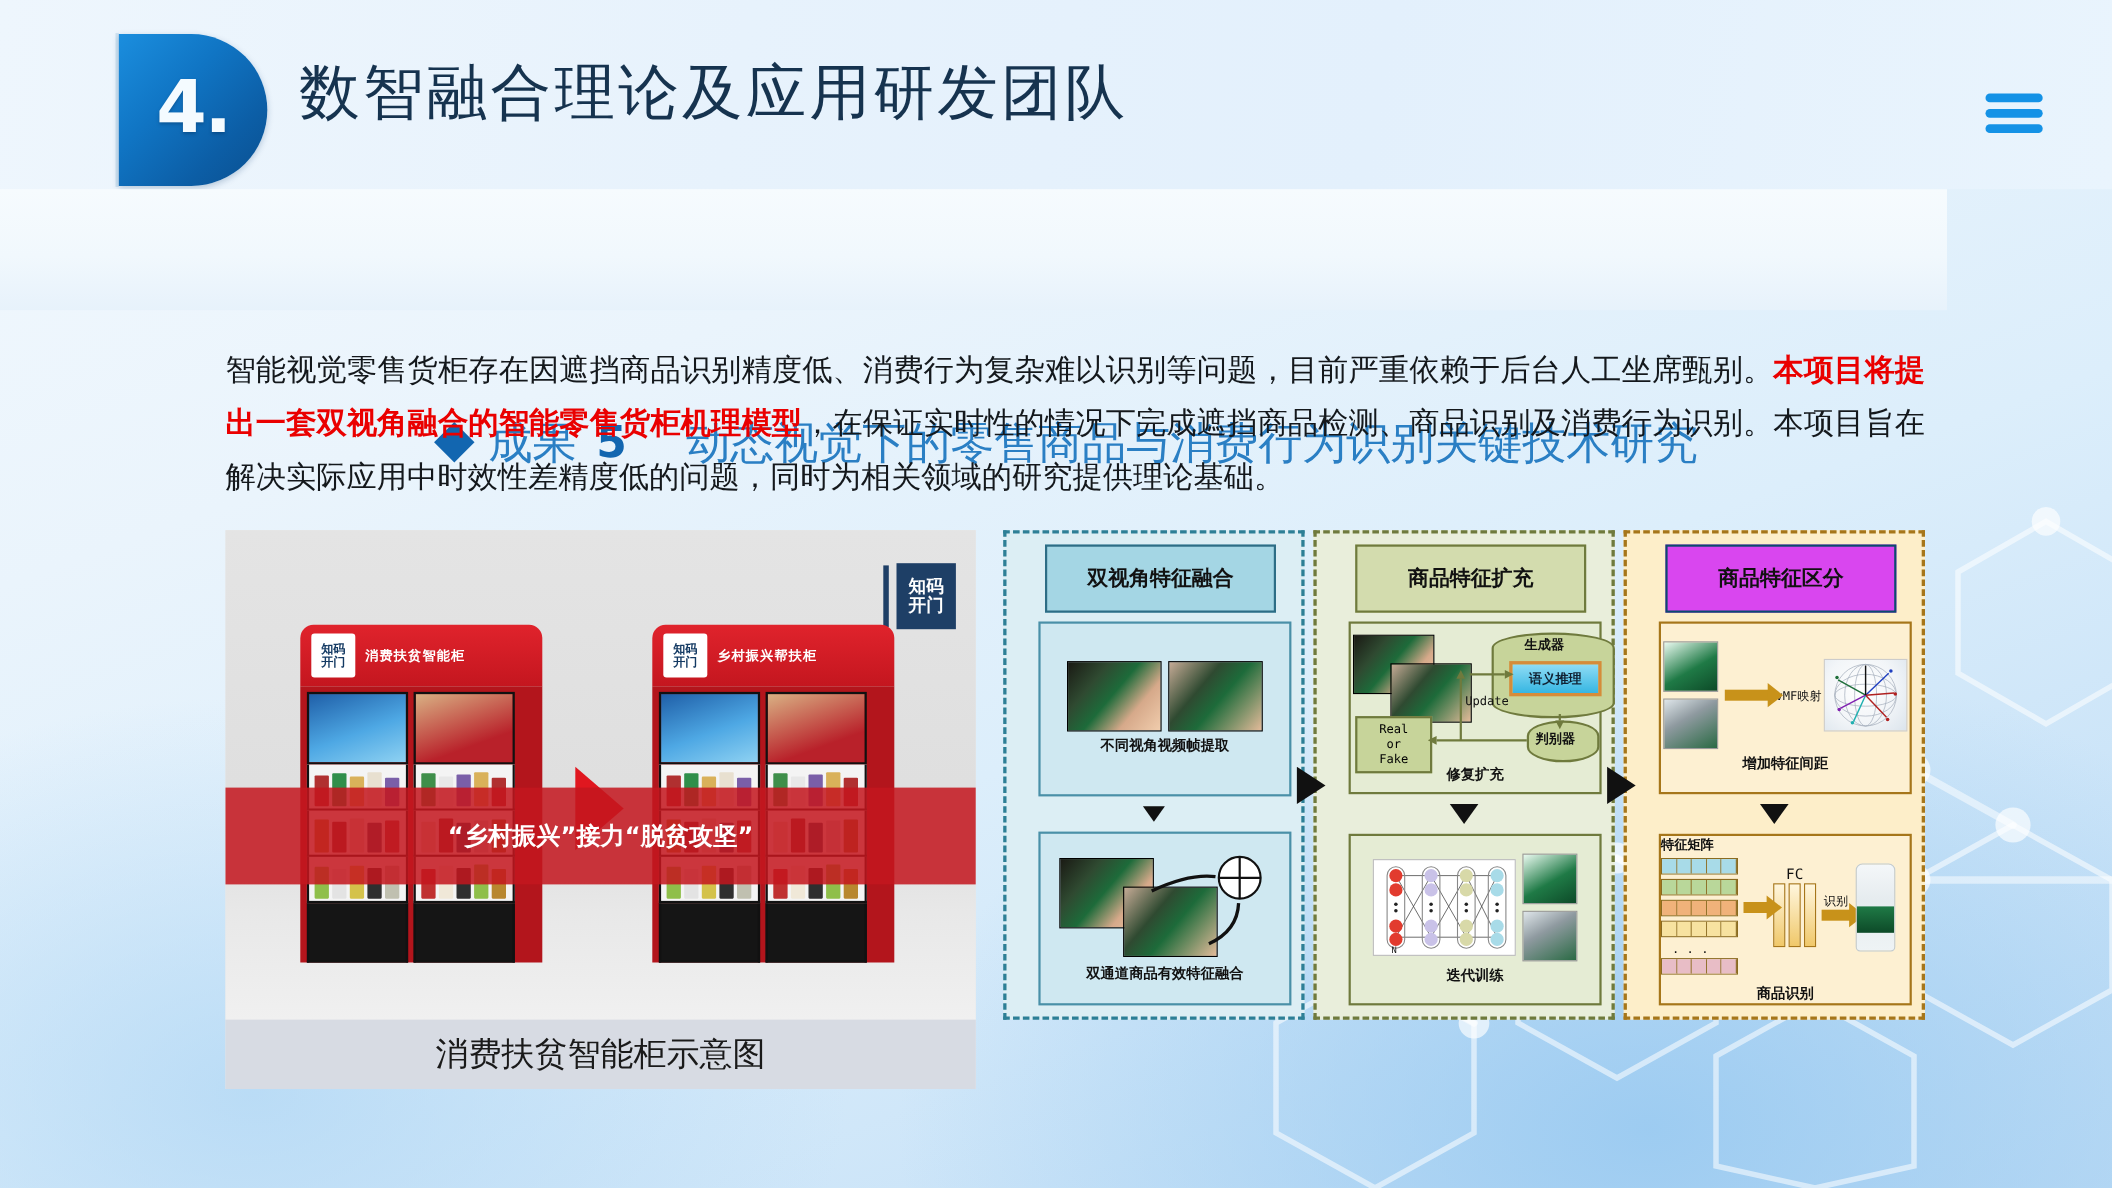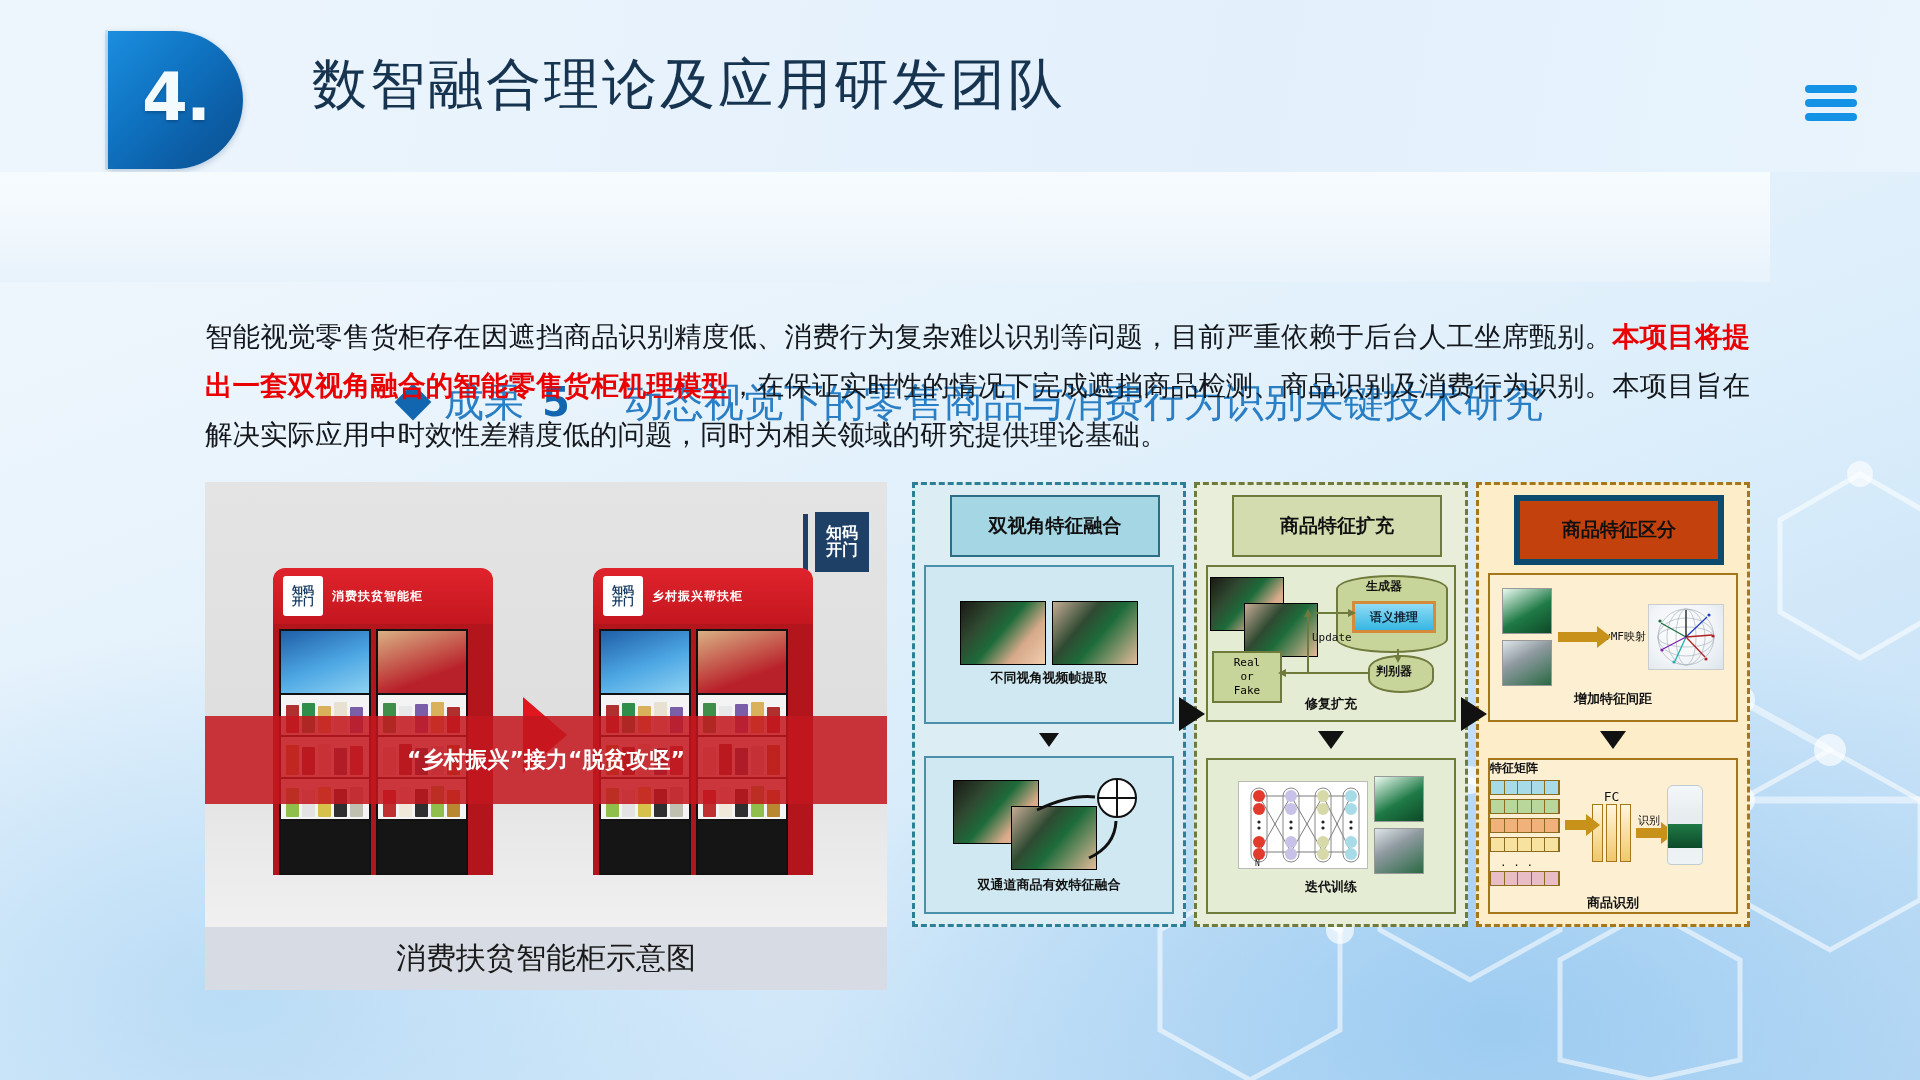--- a/index.html
+++ b/index.html
@@ -22,21 +22,21 @@
   #header-rule{position:absolute;left:105px;top:30px;width:3px;height:140px;background:#cfe3f2;}
   #num-badge{position:absolute;left:108px;top:31px;width:135px;height:138px;
     background:linear-gradient(135deg,#1b8ede 0%,#1075c4 38%,#0c5ea6 72%,#0a4f8f 100%);
     border-radius:0 999px 999px 0;
     display:flex;align-items:center;justify-content:center;
     box-shadow:0 2px 6px rgba(10,60,110,.25);}
   #num-badge span{font-size:66px;font-weight:bold;color:#f4fbff;
     font-family:"DejaVu Sans",sans-serif;letter-spacing:-2px;
     text-shadow:0 2px 3px rgba(0,40,80,.35);transform:translateY(-3px);}
   #title{position:absolute;left:272px;top:48px;font-size:55px;color:#16334f;
-    font-family:"Liberation Serif","DejaVu Serif",serif;letter-spacing:3px;white-space:nowrap;margin-left:40px;}
+    font-family:"Liberation Serif","DejaVu Serif",serif;letter-spacing:3px;white-space:nowrap;}
   #hamburger{position:absolute;right:63px;top:85px;width:52px;height:36px;
     display:flex;flex-direction:column;justify-content:space-between;cursor:pointer;}
   #hamburger i{display:block;height:8px;border-radius:4px;background:#1492e6;}
   
   #subband{position:absolute;left:0;top:172px;width:1770px;height:110px;
     background:linear-gradient(180deg,#f6fbfe 0%,#f1f8fd 55%,#e7f2fb 100%);}
   #subtitle{position:absolute;left:400px;top:200px;height:60px;display:flex;align-items:center;gap:18px;white-space:nowrap;}
   .diamond{width:26px;height:26px;background:#1266b0;transform:rotate(45deg);display:inline-block;}
   #sub-a{font-size:40px;color:#2a7fc4;font-family:"Liberation Serif","DejaVu Serif",serif;}
   #sub-num{font-size:40px;color:#1266b0;font-weight:bold;font-family:"DejaVu Sans",sans-serif;}
@@ -85,23 +85,23 @@
   #rightfig{position:absolute;left:912px;top:482px;width:838px;height:508px;}
   #rf-cols{position:absolute;left:0;top:0;width:838px;height:445px;display:flex;gap:8px;}
   .col{flex:1;border:3px dashed;padding:10px 9px;display:flex;flex-direction:column;gap:8px;position:relative;}
   .col.c1{background:#dceef4;border-color:#2d7f96;}
   .col.c2{background:#e9eedb;border-color:#6f7a3d;}
   .col.c3{background:#fdeec9;border-color:#a6761a;}
   .col-head{height:58px;margin:0 14px 0 26px;display:flex;align-items:center;justify-content:center;
     font-size:19px;font-weight:bold;color:#111;font-family:"DejaVu Sans",sans-serif;}
   .c1 .col-head{background:#a4d6e4;border:2px solid #2d6d85;}
   .c2 .col-head{background:#d3dcae;border:2px solid #6f7a3d;}
-  .c3 .col-head{background:#c2410c;border:6px solid #0c4a6e;}
+  .c3 .col-head{background:#d946ef;border:2px solid #0c4a6e;}
   .sub{flex:1;display:flex;flex-direction:column;align-items:center;justify-content:center;
-    gap:4px;position:relative;}
+    gap:4px;position:relative;margin-left:20px;}
   .c1 .sub{background:#cfe8f1;border:2px solid #4a90a8;}
   .c2 .sub{background:#e5ecd4;border:2px solid #6f7a3d;}
   .c3 .sub{background:#fdf0d2;border:2px solid #a6761a;}
   .sub-cap{font-size:13px;font-weight:bold;color:#111;font-family:"DejaVu Sans",sans-serif;}
   .frames{display:flex;gap:6px;}
   .fr{width:84px;height:62px;border:1px solid #000;
     background:linear-gradient(130deg,#1a1a14 0%,#2f4a31 28%,#1d6b3a 48%,#d6a98a 72%,#f1cdad 100%);}
   .fr.b{background:linear-gradient(130deg,#c6ab96 0%,#2f4a31 35%,#1d6b3a 55%,#e4bb9a 100%);}
   .downarrow{width:0;height:0;border-left:10px solid transparent;border-right:10px solid transparent;
     border-top:14px solid #111;margin:1px auto;}

